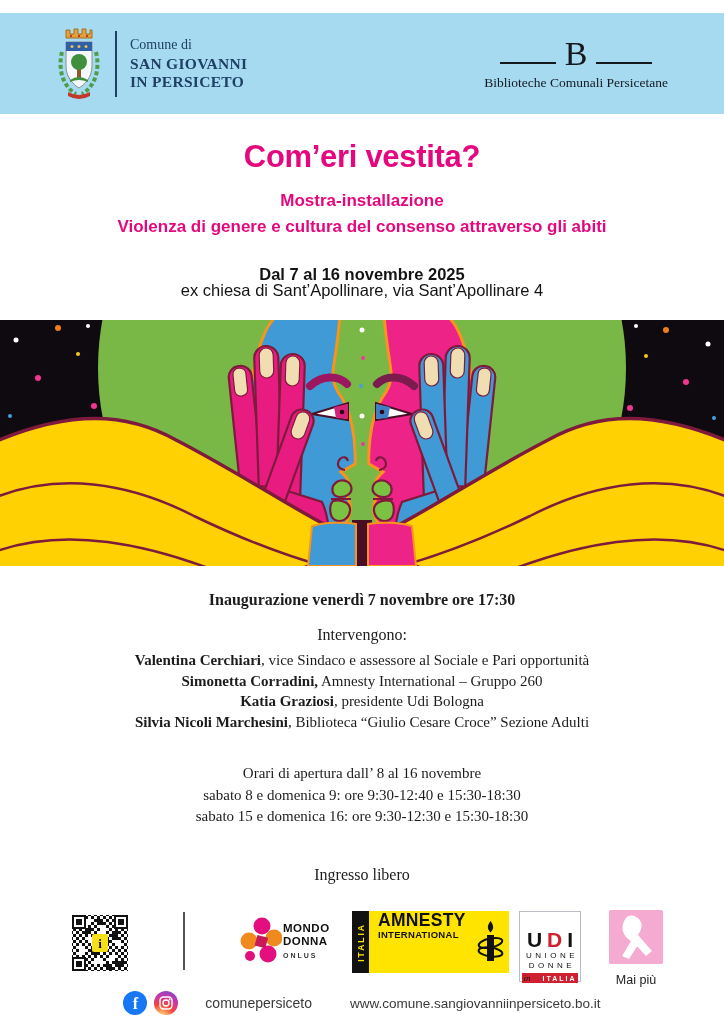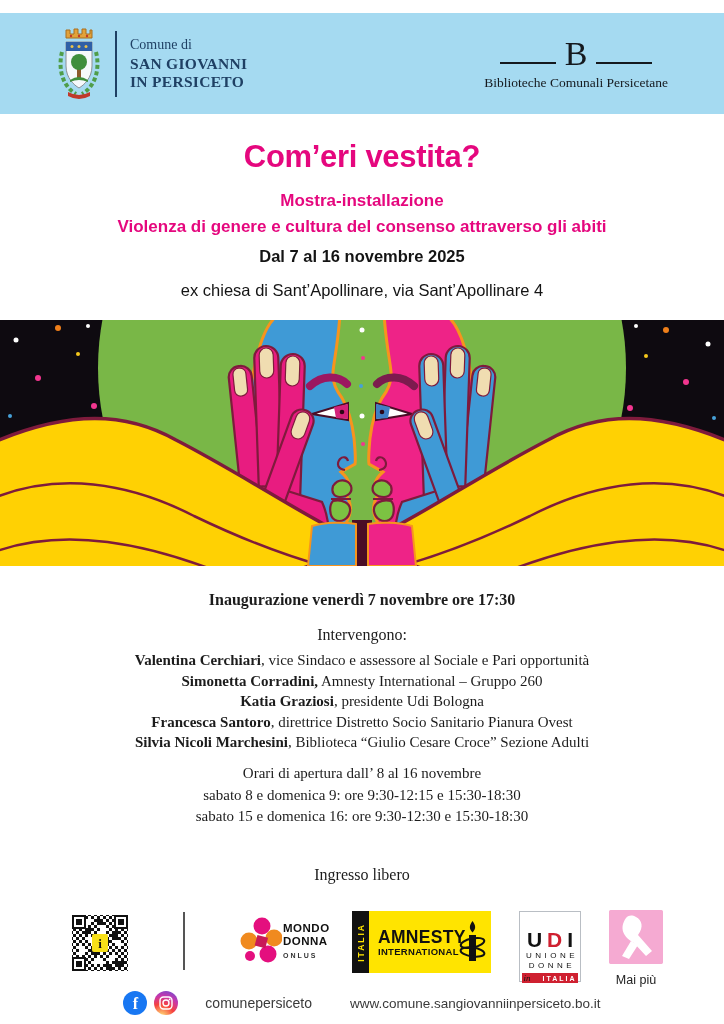--- a/index.html
+++ b/index.html
@@ -18,21 +18,21 @@
   .lib{text-align:center;font-family:"Liberation Serif",serif;color:#15191e}
   .lib-row{display:flex;align-items:flex-end;justify-content:center;gap:9px}
   .lib-rule{width:56px;height:2px;background:#15191e;margin-bottom:7px}
   .lib-b{font-size:34px;line-height:1}
   .lib-name{font-size:13.5px;margin-top:4px}
 
   
   .title{position:absolute;top:139px;width:100%;text-align:center;color:#e5077e;font-weight:bold;font-size:31px;letter-spacing:-.3px}
   .sub{position:absolute;width:100%;text-align:center;color:#e5077e;font-weight:bold;font-size:17px}
   .sub1{top:191px}.sub2{top:217px}
-  .date{position:absolute;top:247px;width:100%;text-align:center;font-weight:bold;font-size:16.5px}
+  .date{position:absolute;top:265px;width:100%;text-align:center;font-weight:bold;font-size:16.5px}
   .venue{position:absolute;top:281px;width:100%;text-align:center;font-size:16.5px}
 
   .art{position:absolute;top:320px;left:0;display:block}
 
   
   .serifblock{font-family:"Liberation Serif",serif;color:#1c1c1c;position:absolute;width:100%;text-align:center}
   .inaug{top:591px;font-weight:bold;font-size:16px}
   .interv{top:626px;font-size:16px}
   .speakers{top:650px;font-size:15px;line-height:20.5px}
   .speakers .b{font-weight:bold}
@@ -43,21 +43,21 @@
   .logos{position:absolute;top:908px;left:0;width:724px;height:82px}
   .qr{position:absolute;left:70px;top:5px}
   .logo-sep{position:absolute;left:183px;top:4px;width:2px;height:58px;background:#555}
   .mondo{position:absolute;left:238px;top:8px;display:flex;align-items:center;gap:1px}
   .md-text{color:#111}
   .md-main{font-size:11.5px;font-weight:bold;letter-spacing:.5px;line-height:13px}
   .md-onlus{font-size:7px;font-weight:bold;letter-spacing:2px;margin-top:4px;color:#333}
   .amnesty{position:absolute;left:352px;top:3px;display:flex}
   .amn-strip{width:17px;height:62px;background:#111;display:flex;align-items:center;justify-content:center}
   .amn-strip span{writing-mode:vertical-rl;transform:rotate(180deg);color:#ffe400;font-weight:bold;font-size:8.5px;letter-spacing:2px}
-  .amn-box{width:122px;height:62px;background:#ffe400;position:relative;display:flex;flex-direction:column;justify-content:center;padding-left:9px}
+  .amn-box{width:140px;height:62px;background:#ffe400;position:relative;display:flex;flex-direction:column;justify-content:flex-start;padding-left:9px}
   .amn-1{font-size:17.5px;font-weight:bold;letter-spacing:.3px;color:#111;line-height:18px}
   .amn-2{font-size:9.5px;font-weight:bold;color:#111;letter-spacing:.3px}
   .amn-candle{position:absolute;right:3px;top:8px}
   .udi{position:absolute;left:519px;top:3px;width:62px;height:71px;border:1px solid #b9bec4;background:#fff;
        display:flex;flex-direction:column;align-items:center;padding-top:16px}
   .udi-big{font-size:21px;font-weight:bold;letter-spacing:5px;color:#111;line-height:23px;margin-left:5px}
   .udi-big .red{color:#cf2030}
   .udi-word{font-size:8px;font-weight:normal;letter-spacing:3.5px;color:#111;line-height:10px;margin-left:4px}
   .udi-bar{margin-top:2px;width:56px;height:11px;background:#cf2030;display:flex;align-items:center;justify-content:center;gap:12px}
   .udi-in{font-family:"Liberation Serif",serif;font-style:italic;font-size:9px;color:#111}
@@ -233,26 +233,25 @@
     <path d="M312,206 C326,202 344,202 356,204 L356,246 L308,246 Z" fill="#3f9ad6" stroke="#f7941d" stroke-width="2"></path>
     <path d="M412,206 C398,202 380,202 368,204 L368,246 L416,246 Z" fill="#ee2387" stroke="#f7941d" stroke-width="2"></path>
   </svg>
 
   <div class="serifblock inaug">Inaugurazione venerdì 7 novembre ore 17:30</div>
   <div class="serifblock interv">Intervengono:</div>
   <div class="serifblock speakers">
     <div><span class="b">Valentina Cerchiari</span><span>, vice Sindaco e assessore al Sociale e Pari opportunità</span></div>
     <div><span class="b">Simonetta Corradini,</span><span> Amnesty International – Gruppo 260</span></div>
     <div><span class="b">Katia Graziosi</span><span>, presidente Udi Bologna</span></div>
-    <div><span class="b">Francesca Santoro</span><span>, direttrice Distretto Socio Sanitario Pianura Ovest</span></div>
     <div><span class="b">Silvia Nicoli Marchesini</span><span>, Biblioteca “Giulio Cesare Croce” Sezione Adulti</span></div>
   </div>
   <div class="serifblock hours">
     <div>Orari di apertura dall’ 8 al 16 novembre</div>
-    <div>sabato 8 e domenica 9: ore 9:30-12:15 e 15:30-18:30</div>
+    <div>sabato 8 e domenica 9: ore 9:30-12:40 e 15:30-18:30</div>
     <div>sabato 15 e domenica 16: ore 9:30-12:30 e 15:30-18:30</div>
   </div>
   <div class="serifblock admission">Ingresso libero</div>
 
   <div class="logos">
     <svg class="qr" width="60" height="60" viewBox="0 0 60 60">
       <defs>
           <pattern id="qrm" patternUnits="userSpaceOnUse" width="6" height="6">
         <rect width="3" height="3" fill="#111"></rect>
             <rect x="3" y="3" width="3" height="3" fill="#111"></rect>

